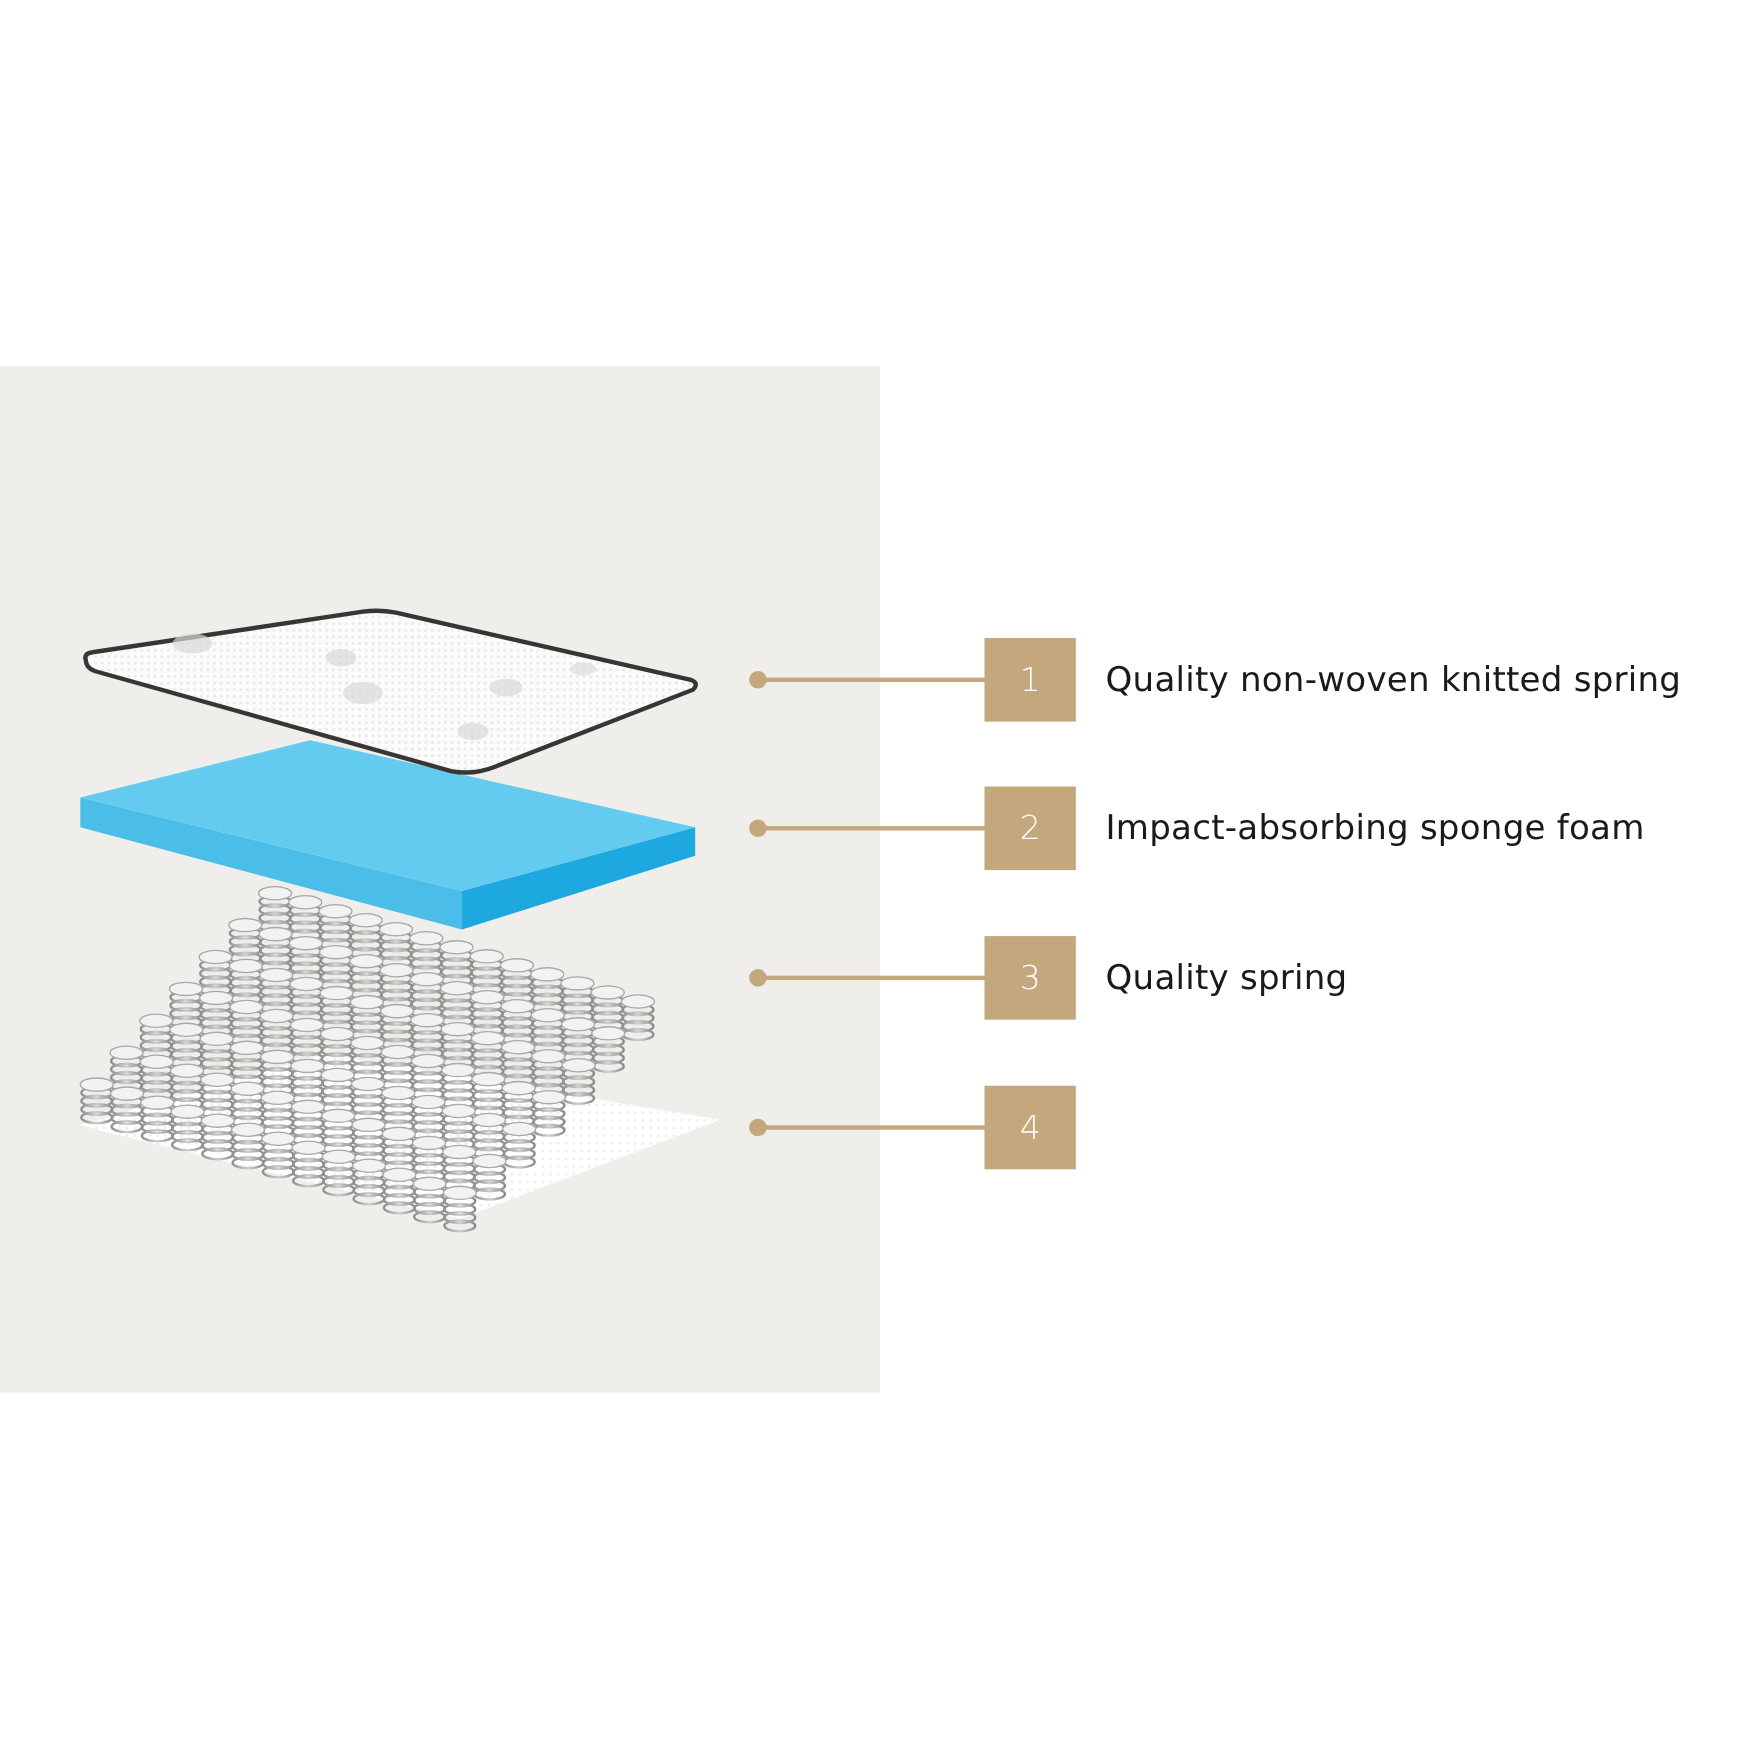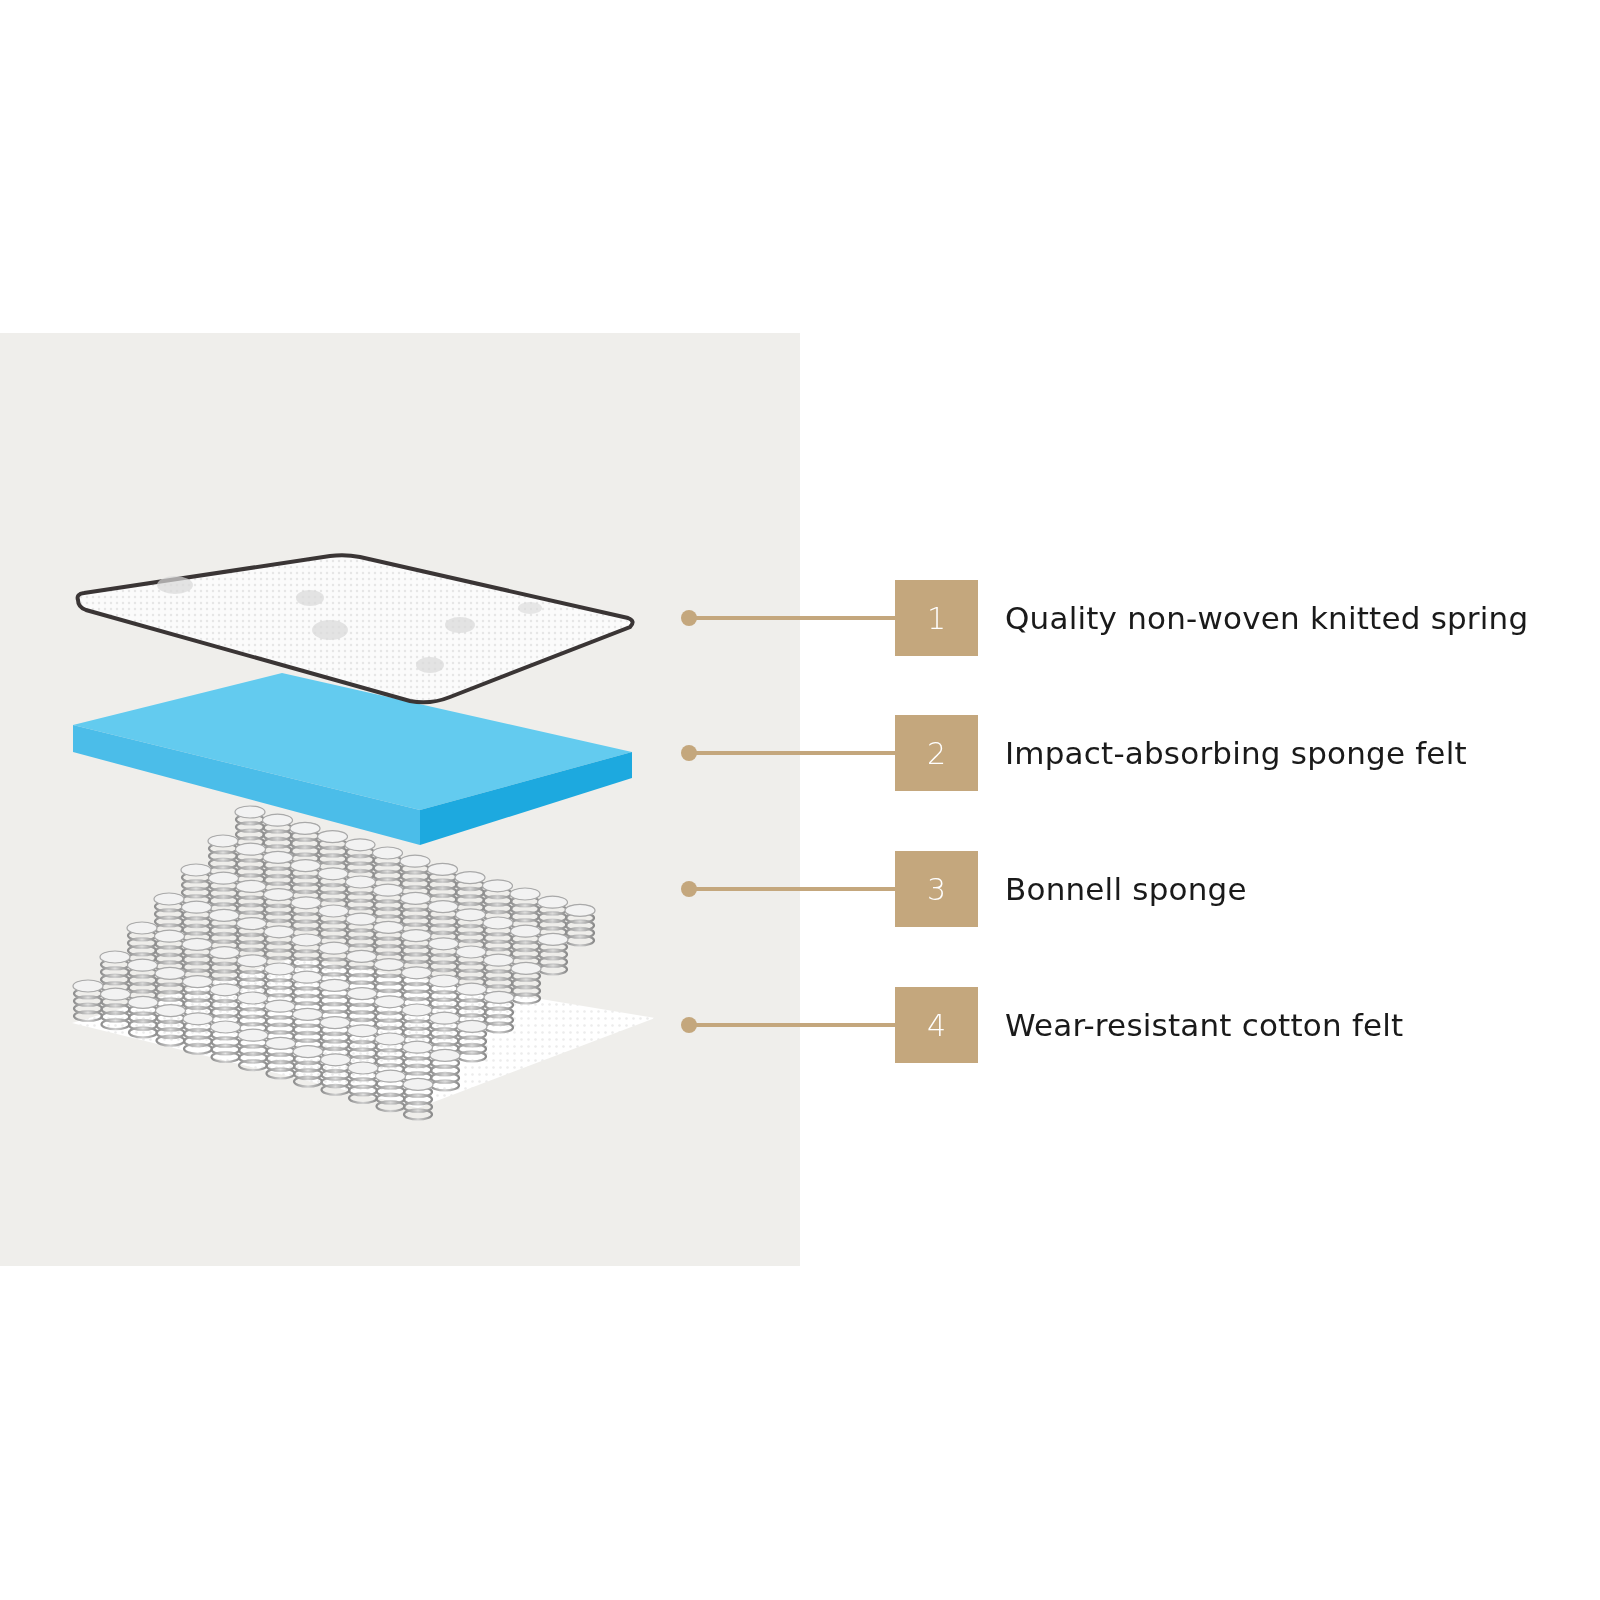--- a/index.html
+++ b/index.html
@@ -630,28 +630,27 @@
   <span class="dot"></span>
   <span class="line"></span>
   <div class="num-box">1</div>
   <div class="label">Quality non-woven knitted spring</div>
 </div>
 
 <div class="callout" style="top:715px;">
   <span class="dot"></span>
   <span class="line"></span>
   <div class="num-box">2</div>
-  <div class="label">Impact-absorbing sponge felt</div>
+  <div class="label">Impact-absorbing sponge foam</div>
 </div>
 
 <div class="callout" style="top:851px;">
   <span class="dot"></span>
   <span class="line"></span>
   <div class="num-box">3</div>
-  <div class="label">Bonnell sponge</div>
+  <div class="label">Quality spring</div>
 </div>
 
 <div class="callout" style="top:987px;">
   <span class="dot"></span>
   <span class="line"></span>
   <div class="num-box">4</div>
-  <div class="label">Wear-resistant cotton felt</div>
 </div>
 
 </body></html>

